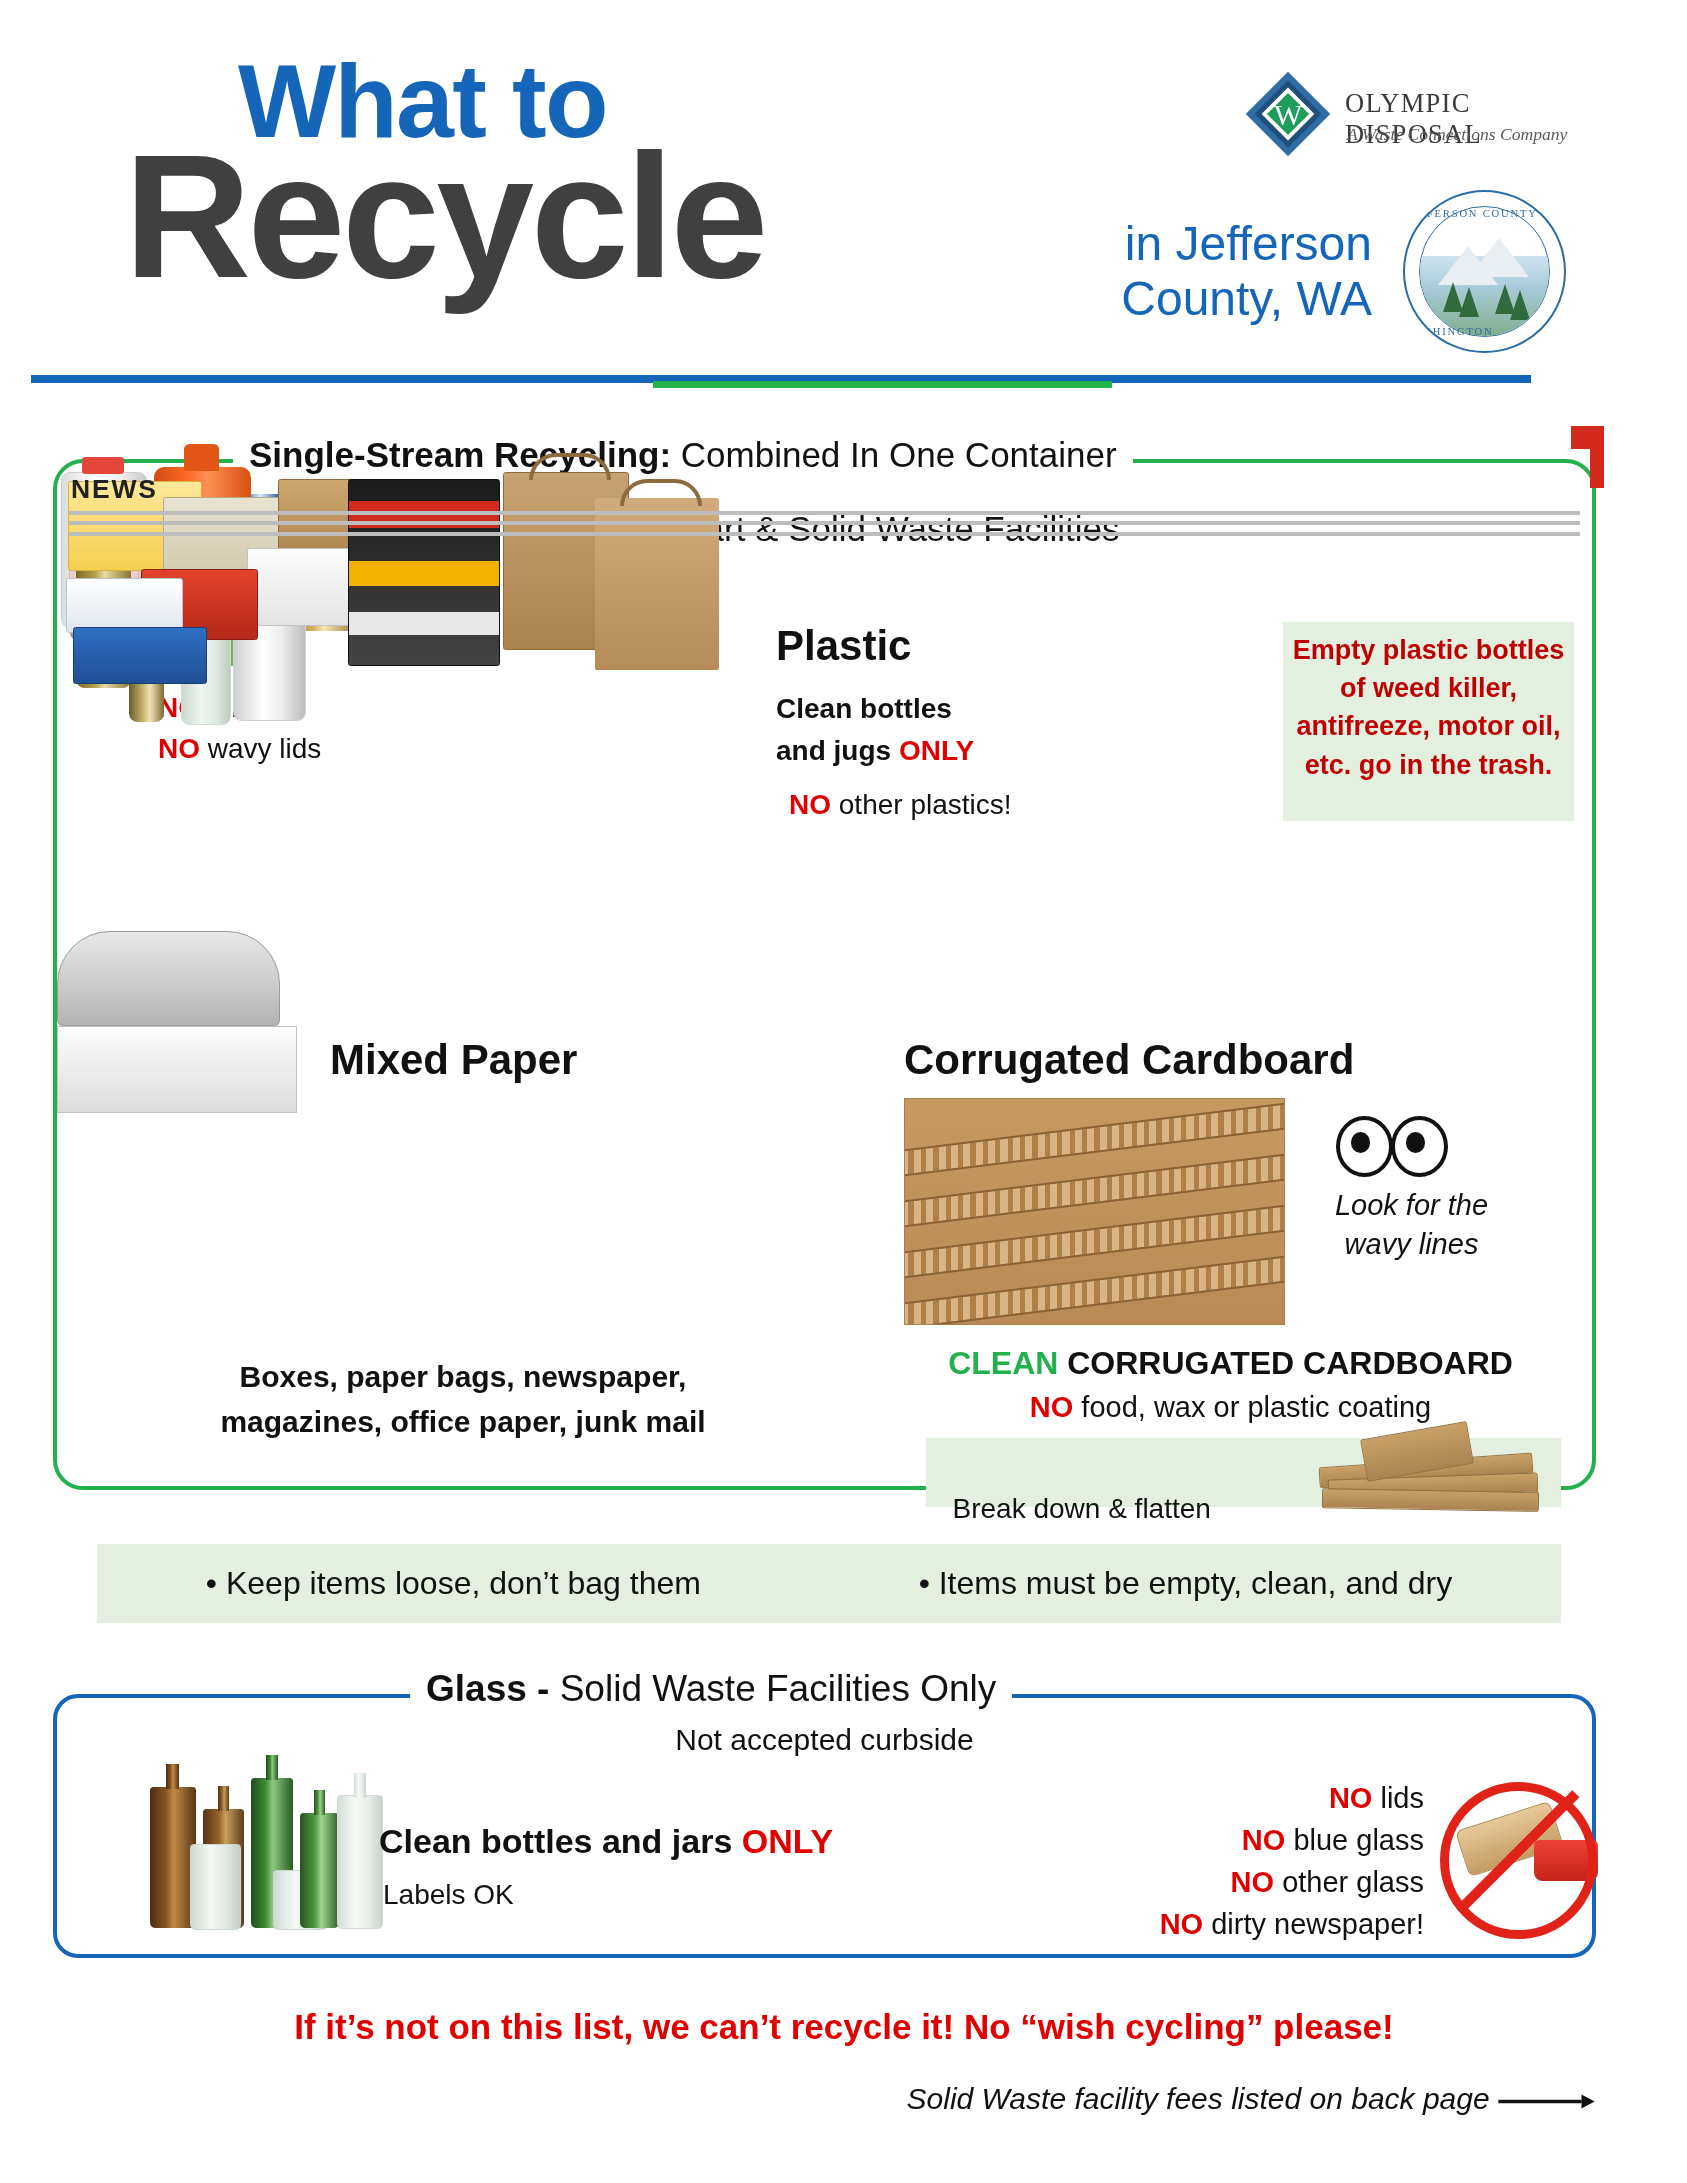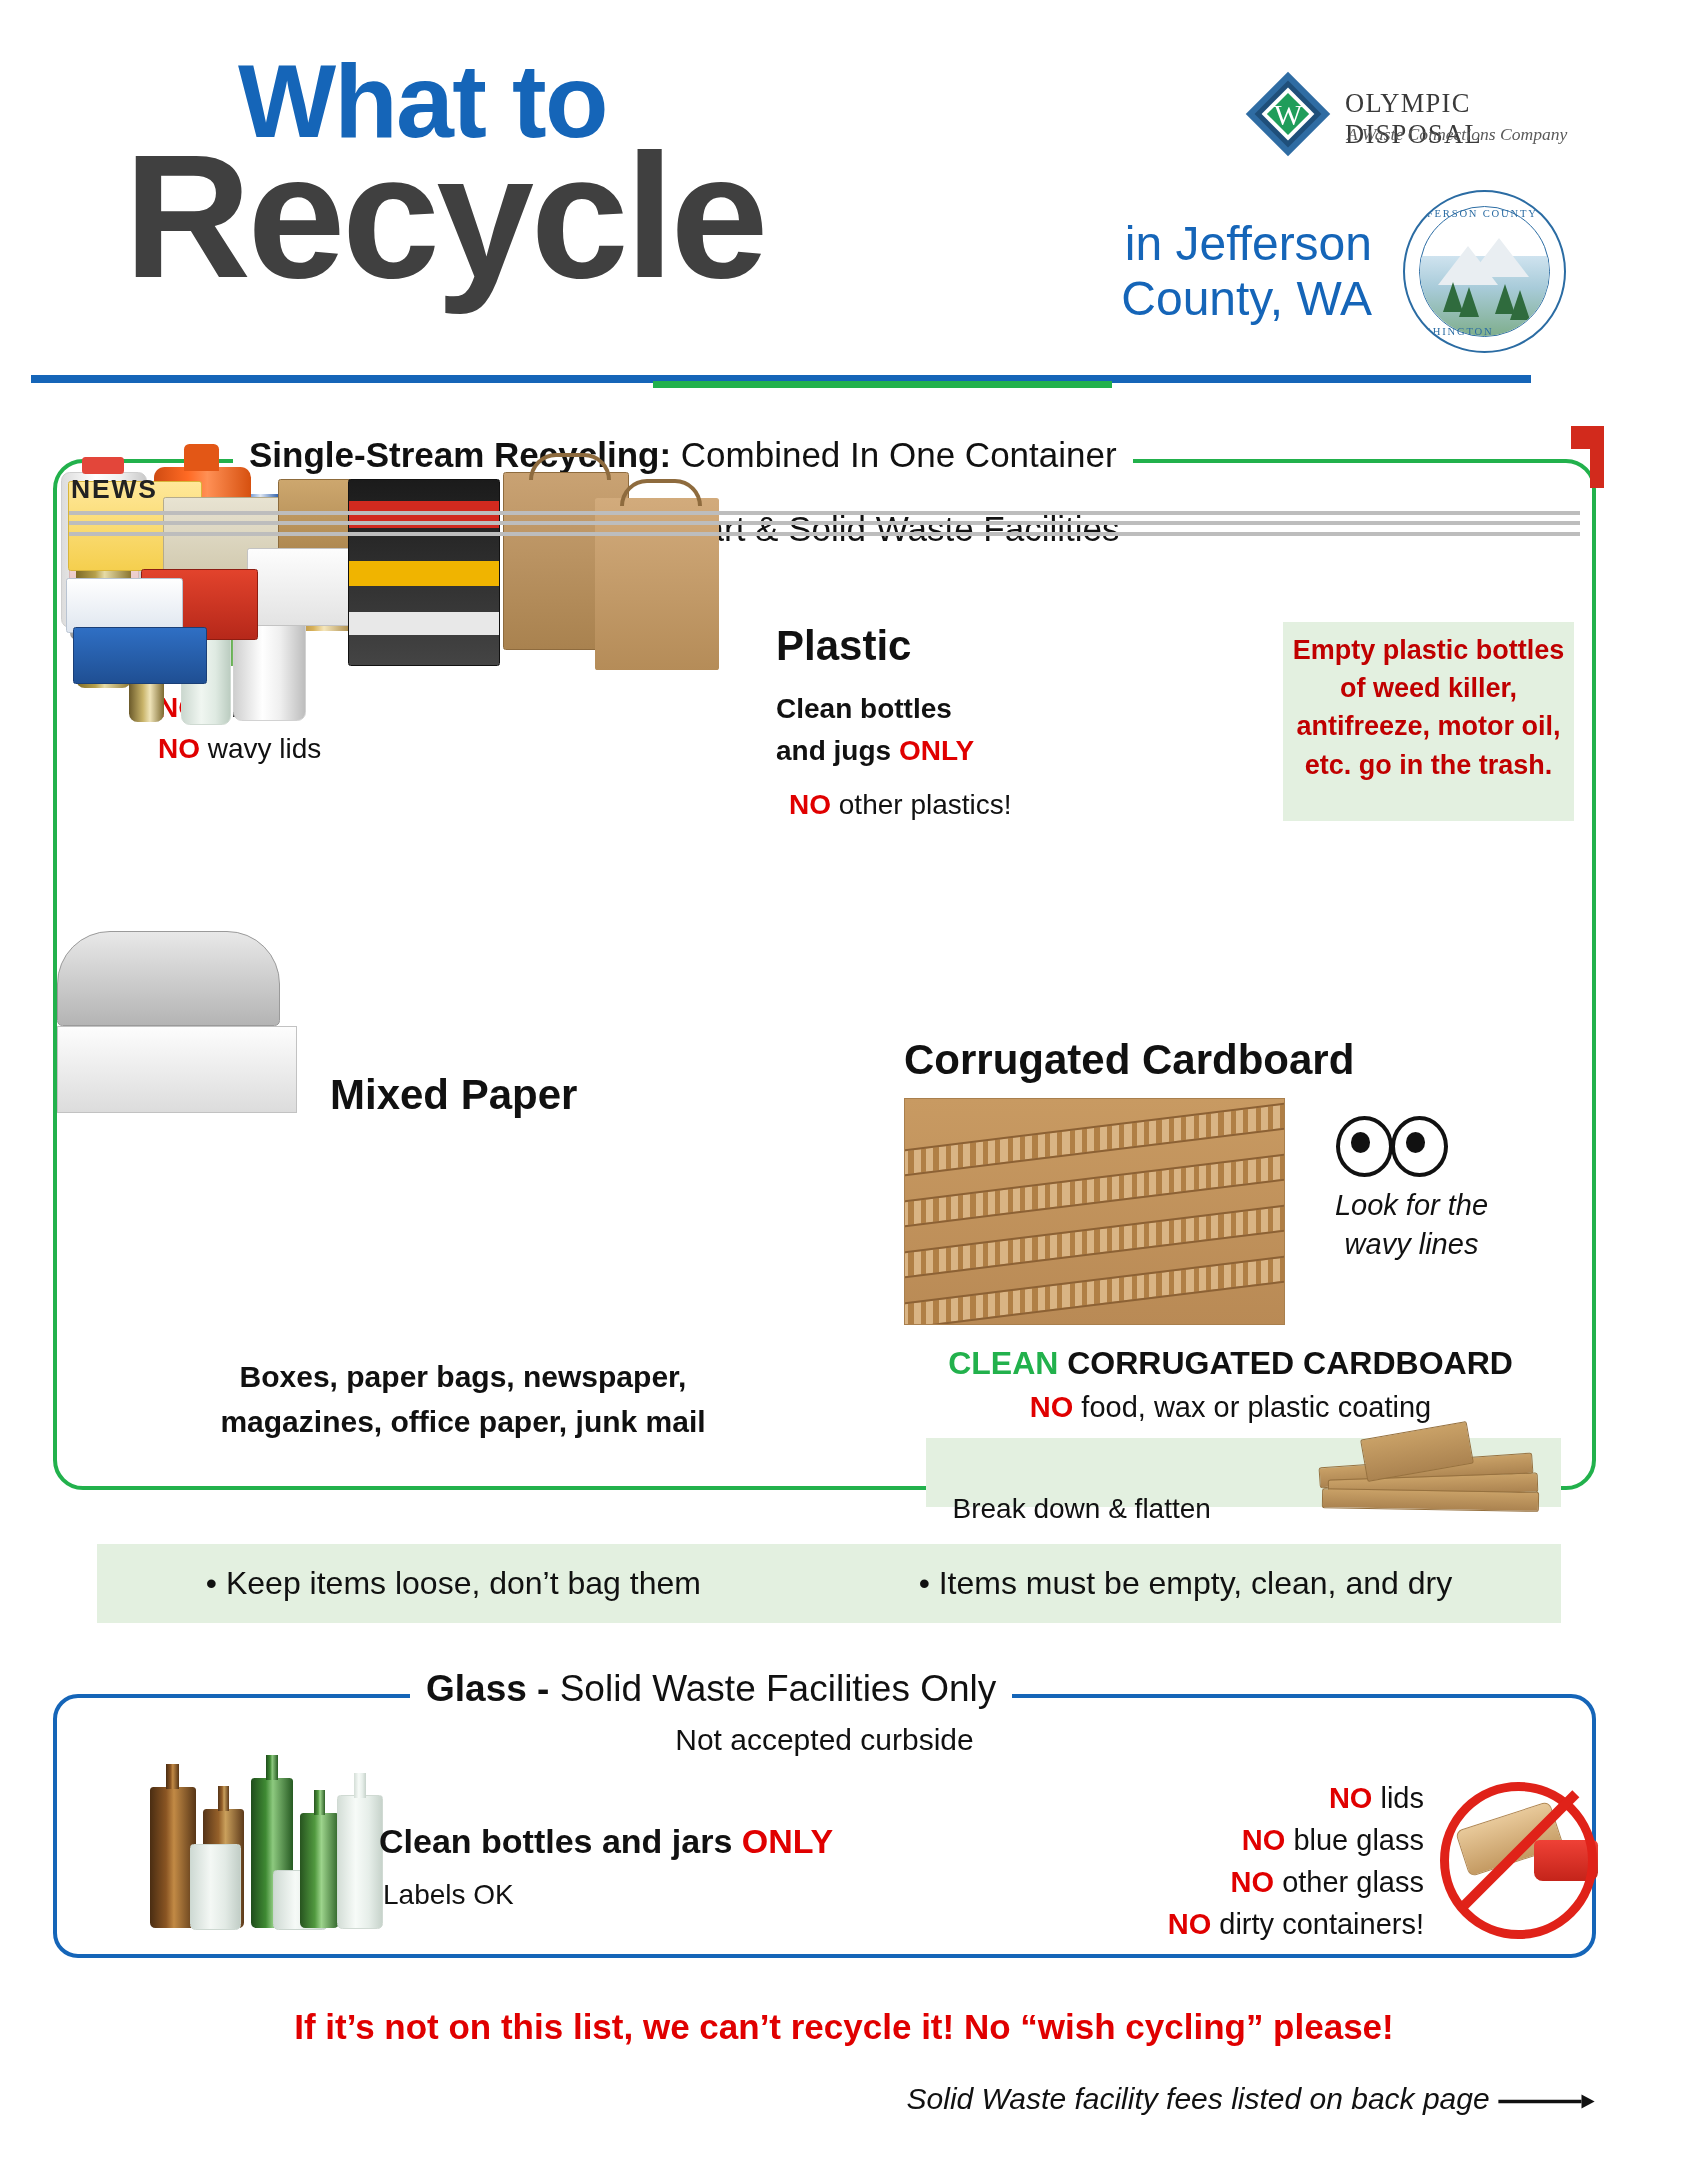--- a/index.html
+++ b/index.html
@@ -221,21 +221,21 @@
   }
   .note-weedkiller {
     left: 1226px; top: 159px;
     width: 291px; height: 190px;
     font-size: 27px; line-height: 1.42;
     padding-top: 8.8px;
   }
 
   .h-mixed {
     position: absolute; left: 273px; top: 573px;
-    font-size: 42px; font-weight: bold; margin-top: 35px;
+    font-size: 42px; font-weight: bold;
   }
   .mixed-caption {
     position: absolute; left: 53px; top: 891px;
     width: 706px; text-align: center;
     font-size: 30px; font-weight: bold; line-height: 1.5;
   }
 
   .h-cardboard {
     position: absolute; left: 847px; top: 573px;
     font-size: 42px; font-weight: bold;
@@ -728,21 +728,21 @@
       <div>
         <span class="no">NO</span><span> lids</span>
       </div>
       <div>
         <span class="no">NO</span><span> blue glass</span>
       </div>
       <div>
         <span class="no">NO</span><span> other glass</span>
       </div>
       <div>
-        <span class="no">NO</span><span> dirty containers!</span>
+        <span class="no">NO</span><span> dirty newspaper!</span>
       </div>
     </div>
 
     <div class="nolids-sign">
       <div class="cork"></div>
       <div class="redcap"></div>
       <div class="ban"></div>
       <div class="slash"></div>
     </div>
   </div>

